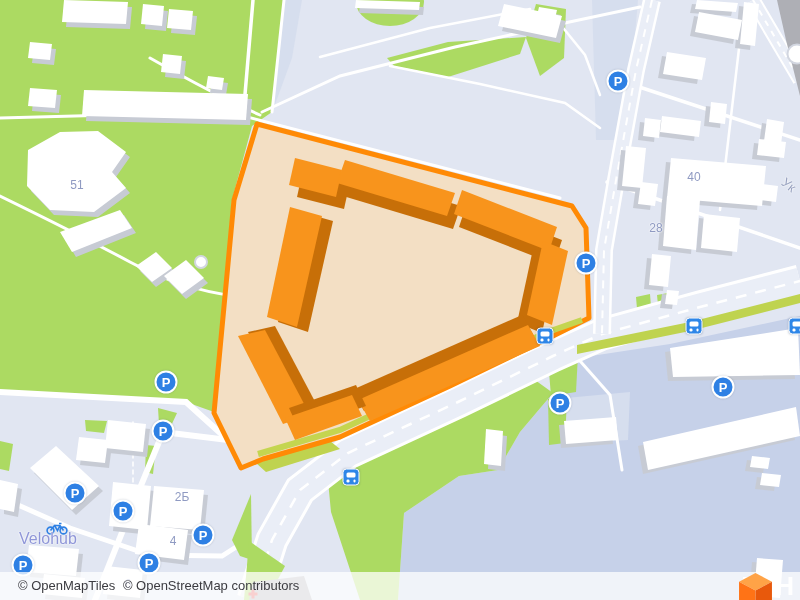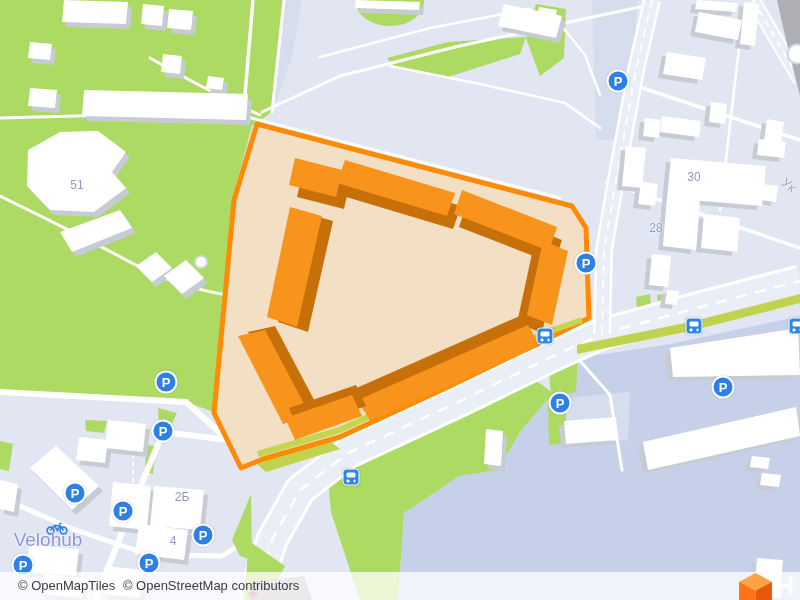--- a/index.html
+++ b/index.html
@@ -33,21 +33,21 @@
   .poi-circle{position:absolute;background:#fff;border:2px solid #D2D6E0;border-radius:50%;
               transform:translate(-50%,-50%);}
   .cross{position:absolute;width:9px;height:9px;transform:translate(-50%,-50%);}
   .cross::before,.cross::after{content:"";position:absolute;background:var(--medical,#E54B4B);}
   .cross::before{left:3px;top:0;width:3px;height:9px;}
   .cross::after{left:0;top:3px;width:9px;height:3px;}
   .bldg-label{position:absolute;transform:translate(-50%,-50%);font-size:12px;line-height:1;
               color:var(--label_text);text-shadow:0 0 2px #fff,0 0 2px #fff;white-space:nowrap;}
   .street-label{position:absolute;font-size:13px;line-height:1;color:#97A1BF;letter-spacing:.5px;
                 text-shadow:0 0 2px #fff,0 0 2px #fff;white-space:nowrap;}
-  .poi-label{position:absolute;transform:translate(-50%,-50%);font-size:19px;line-height:1;
+  .poi-label{position:absolute;transform:translate(-50%,-50%);font-size:16px;line-height:1;
              color:#8F96D8;text-shadow:0 0 2px #fff,0 0 2px #fff;white-space:nowrap;}
   #attribution{position:absolute;left:0;right:0;bottom:0;height:28px;z-index:30;
                background:rgba(255,255,255,.74);color:var(--attribution_text);
                font-size:13px;line-height:28px;padding-left:18px;}
   #attribution span{margin-right:4px;}
   #logo{position:absolute;right:5px;bottom:1px;z-index:40;display:flex;align-items:center;gap:5px;}
   #logo .logo-text{color:#fff;font-weight:800;font-size:26px;letter-spacing:1px;line-height:1;}
 </style>
 </head>
 <body>
@@ -260,21 +260,21 @@
             <circle cx="4.5" cy="9.5" r="3.4"></circle>
             <circle cx="17.5" cy="9.5" r="3.4"></circle>
             <path d="M4.5,9.5 L8.5,4.5 L14,4.5 L17.5,9.5 M8.5,4.5 L11.5,9.5 L14,4.5 M13,2.5 L15.5,2.5"></path>
           </g>
         </svg>
       </div>
       <div class="poi-circle" style="left: 797px; top: 54px; width: 17px; height: 17px;"></div>
       <div class="poi-circle" style="left: 201px; top: 262px; width: 10px; height: 10px;"></div>
       <div class="cross" style="left: 253px; top: 594px;"></div>
       <div class="bldg-label" style="left: 77px; top: 185px;">51</div>
-      <div class="bldg-label" style="left: 694px; top: 177px;">30</div>
+      <div class="bldg-label" style="left: 694px; top: 177px;">40</div>
       <div class="bldg-label" style="left: 656px; top: 228px; text-align: center;">28</div>
       <div class="bldg-label" style="left: 182px; top: 497px;">2Б</div>
       <div class="bldg-label" style="left: 173px; top: 541px;">4</div>
       <div class="bldg-label" style="left: 128px; top: 584px;">6</div>
       <div class="street-label" style="left: 789px; top: 185px; transform: translate(-50%, -50%) rotate(38deg);">Ук</div>
       <div class="poi-label" style="left: 48px; top: 539px;">Velohub</div>
     </div>
 
   <div id="attribution">
     <span>© OpenMapTiles</span>

